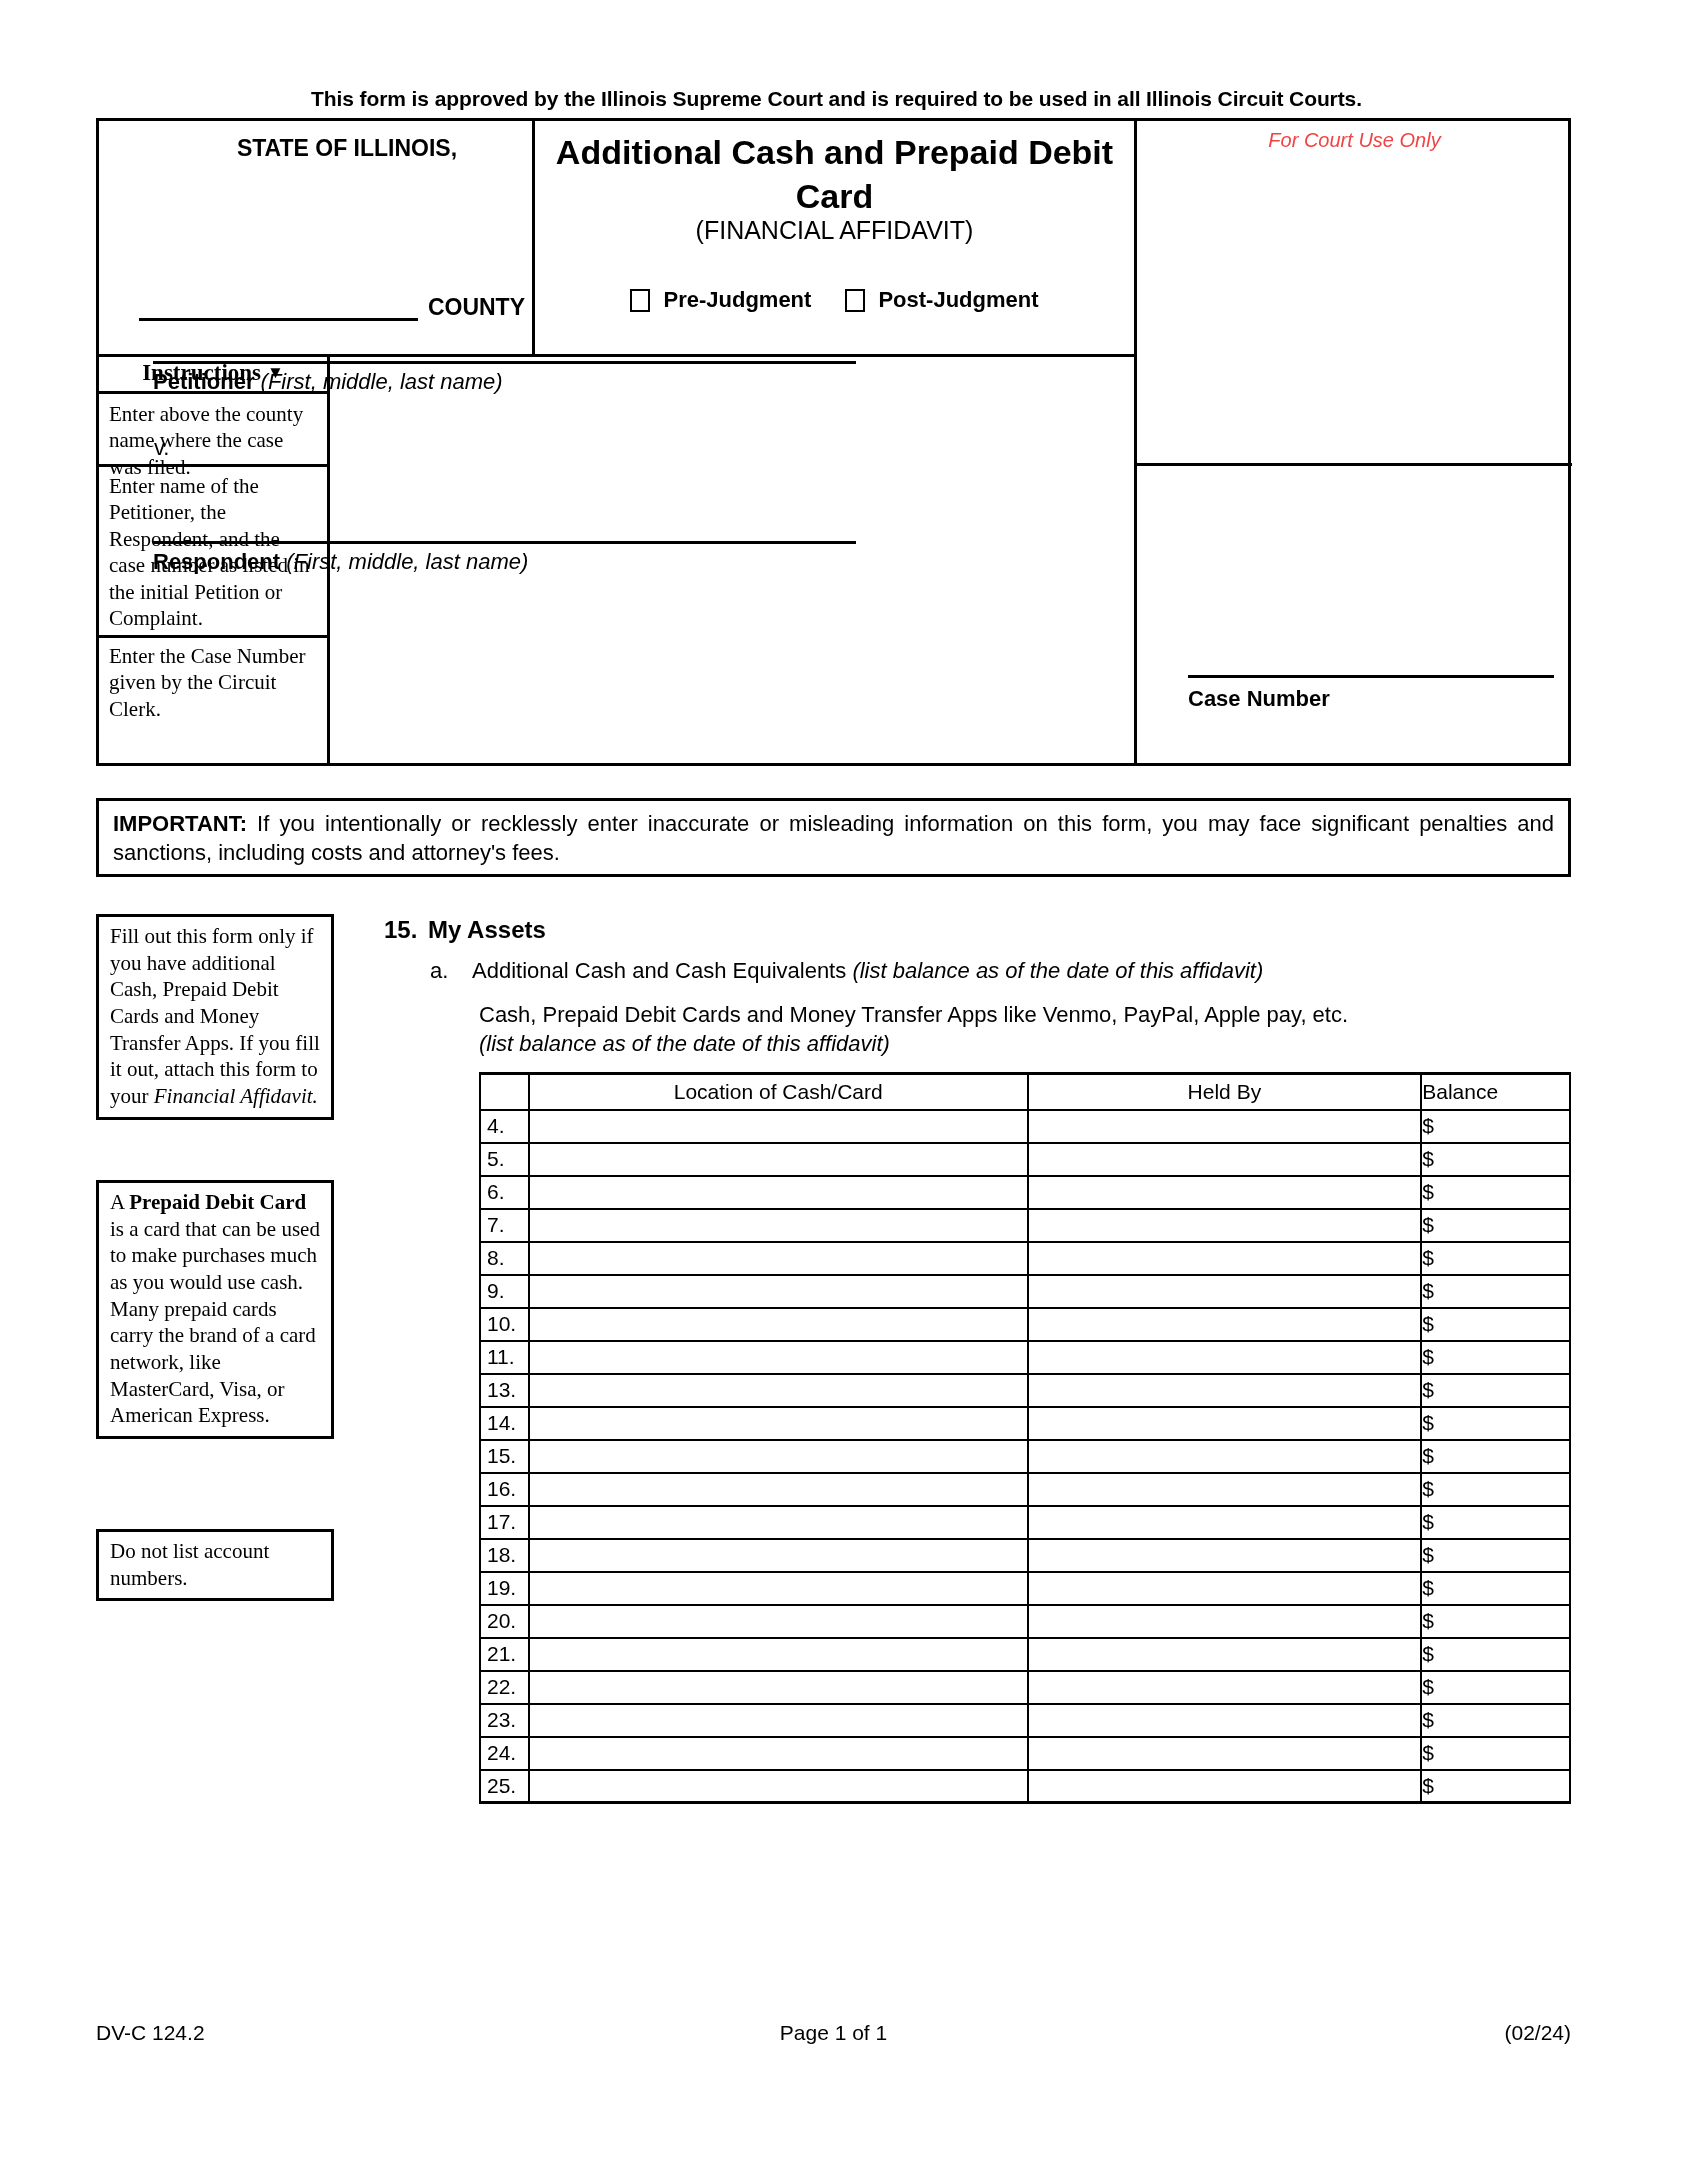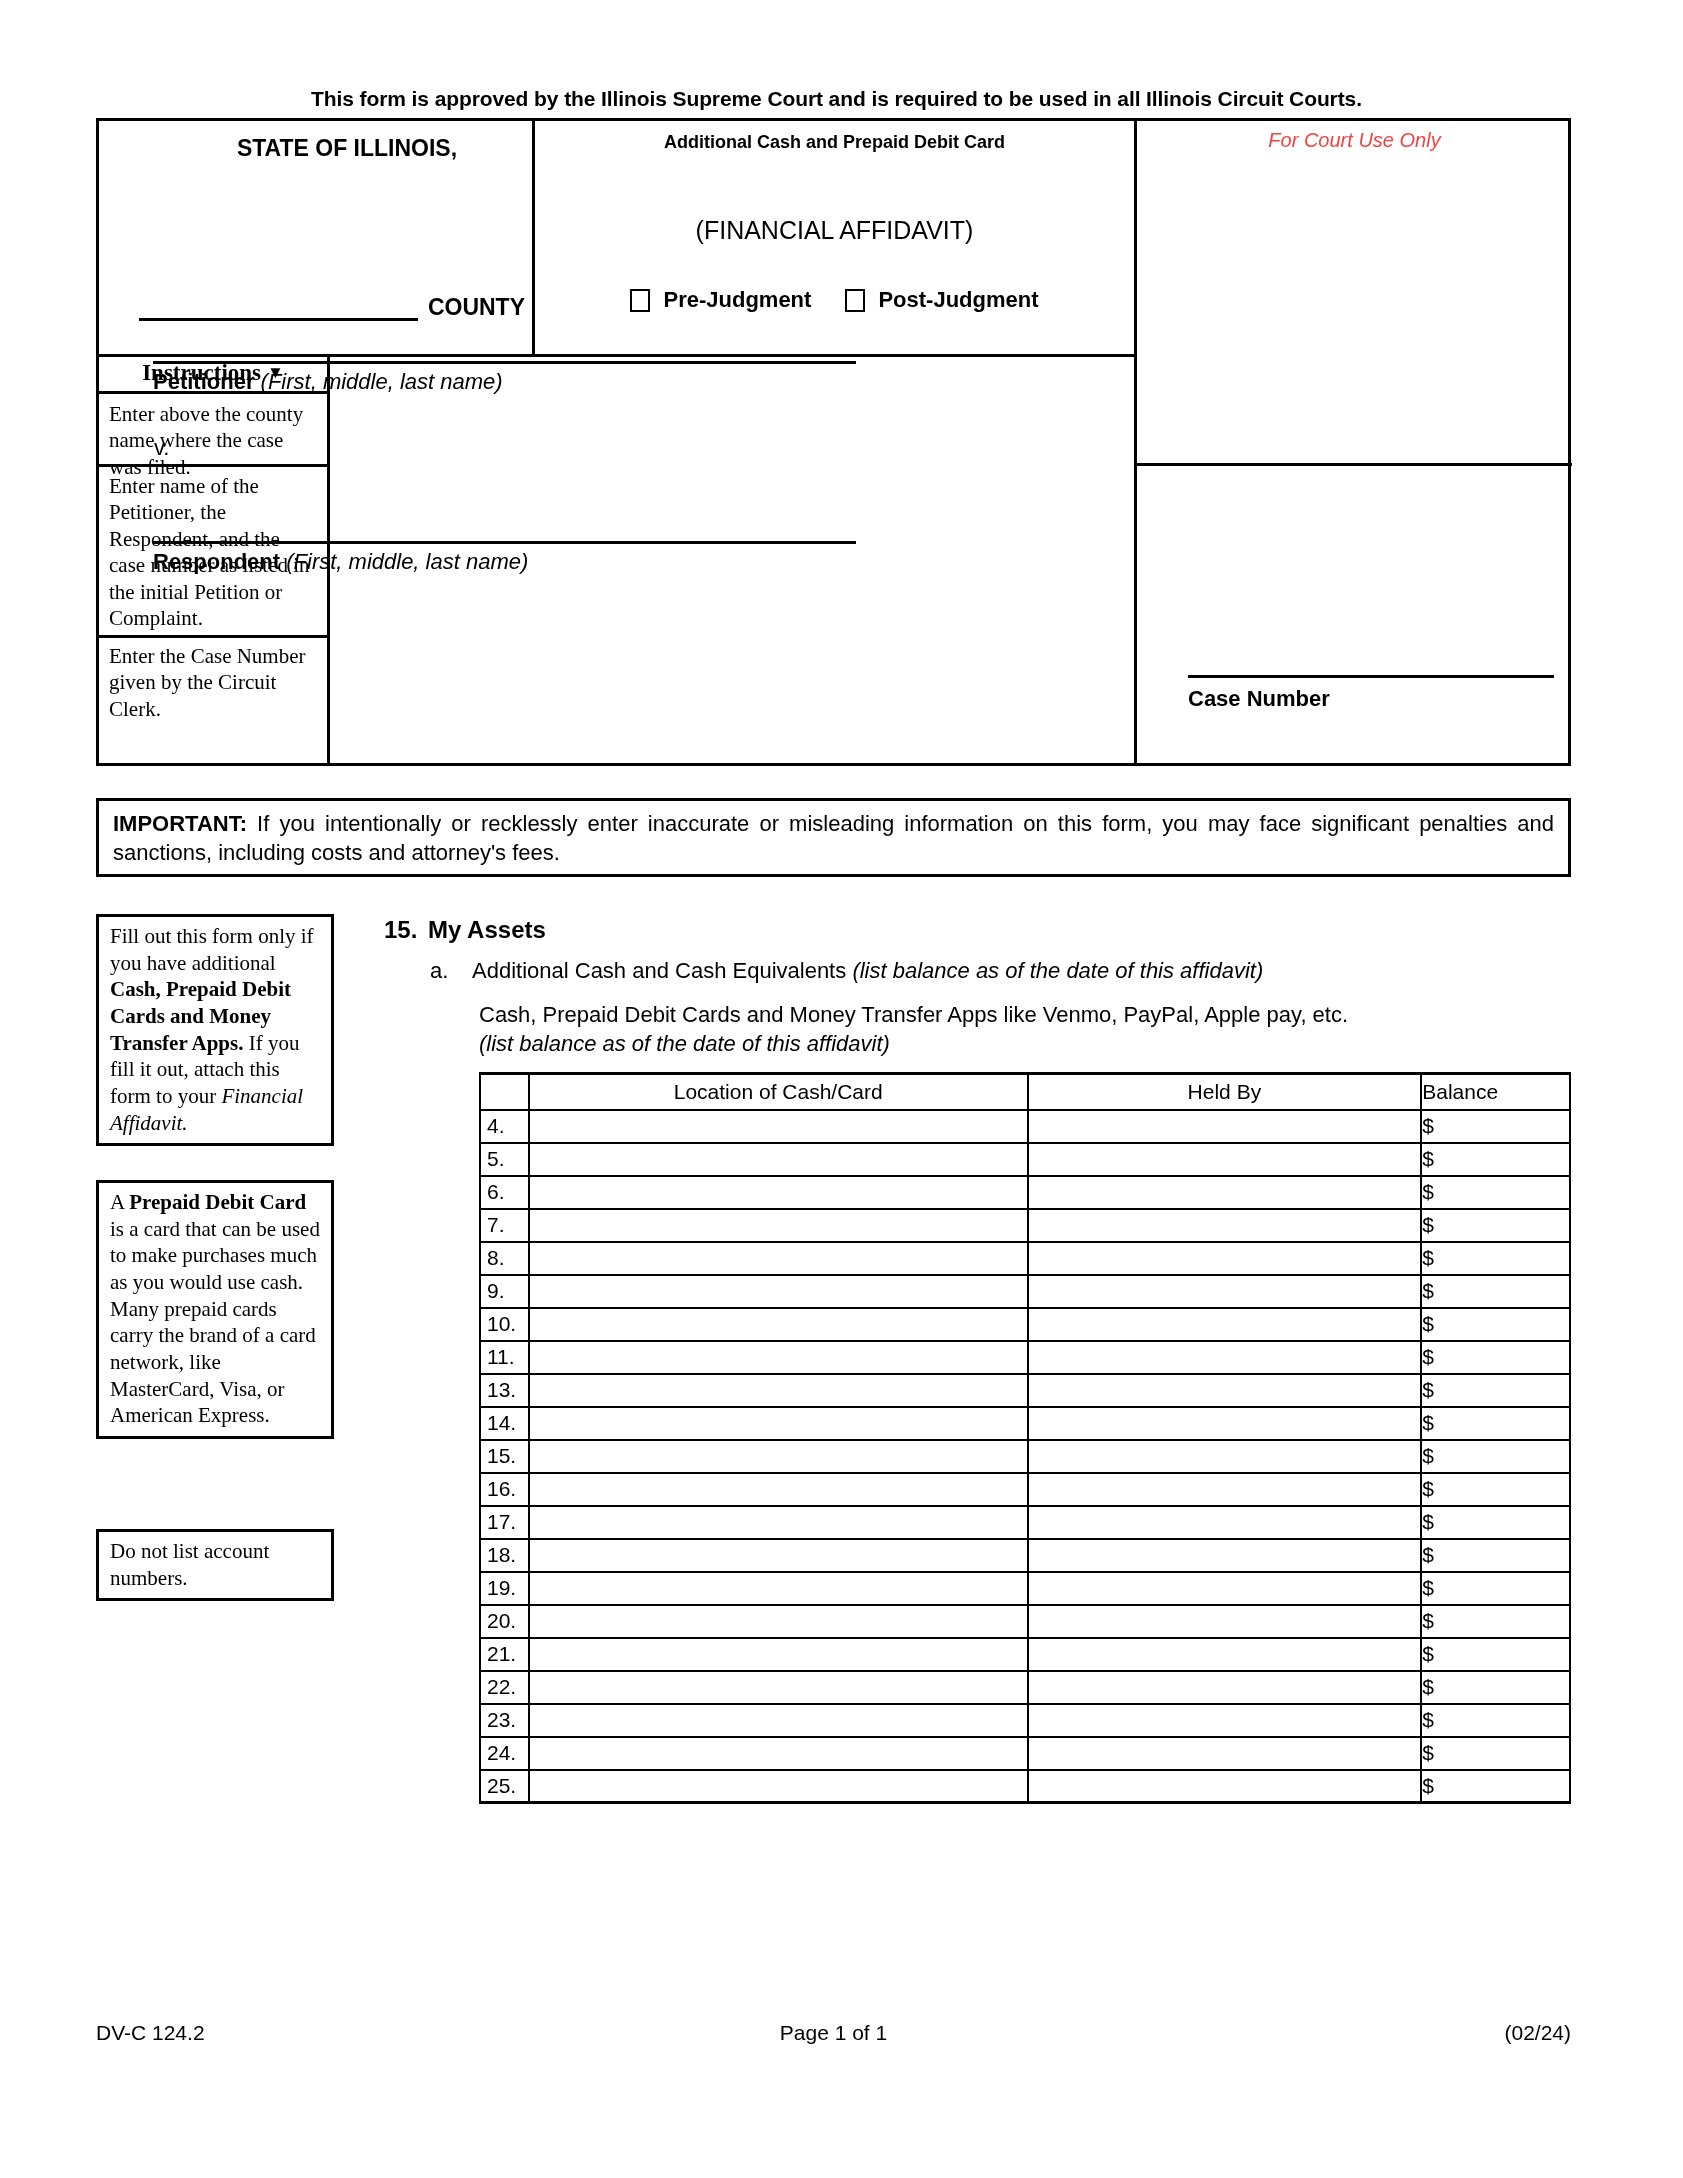--- a/index.html
+++ b/index.html
@@ -76,21 +76,21 @@
     border-bottom: 3px solid #000;
     height: 26px;
     margin-right: 10px;
   }
   .county-label { font-size: 23px; font-weight: bold; white-space: nowrap; }
 
   
   .form-title {
     position: absolute; left: 436px; top: 10px; width: 599px;
     text-align: center;
-    font-size: 18px; font-weight: bold;
+    font-size: 34px; font-weight: bold;
     line-height: 1.28;
     padding: 0 18px;
   }
   .form-subtitle {
     position: absolute; left: 436px; top: 95px; width: 599px;
     text-align: center;
     font-size: 25px; font-weight: normal;
   }
   .judgment-row {
     position: absolute; left: 436px; top: 166px; width: 599px;
@@ -318,21 +318,21 @@
     <div class="resp-label">
       <span class="bold">Respondent</span>
       <span class="ital">(First, middle, last name)</span>
     </div>
   </div>
 
   <div class="important-box">
     <span class="bold">IMPORTANT:</span><span> If you intentionally or recklessly enter inaccurate or misleading information on this form, you may face significant penalties and sanctions, including costs and attorney's fees.</span>
   </div>
 
-  <div class="info-box info-1"><span>Fill out this form only if you have additional </span><span style="font-weight: bold;">Cash, Prepaid Debit Cards and Money Transfer Apps.</span><span>  If you fill it out, attach this form to your </span><span style="font-style: italic;">Financial Affidavit.</span></div>
+  <div class="info-box info-1"><span>Fill out this form only if you have additional </span><span style="font-weight: normal;">Cash, Prepaid Debit Cards and Money Transfer Apps.</span><span>  If you fill it out, attach this form to your </span><span style="font-style: italic;">Financial Affidavit.</span></div>
   <div class="info-box info-2"><span>A </span><span style="font-weight: bold;">Prepaid Debit Card</span><span> is a card that can be used to make purchases much as you would use cash. Many prepaid cards carry the brand of a card network, like MasterCard, Visa, or American Express.</span></div>
   <div class="info-box info-3"><span>Do not list account numbers.</span></div>
 
   <div class="assets-head">
     <span class="num">15.</span><span>My Assets</span>
   </div>
 
   <div class="assets-a">
     <span class="lt">a.</span><span>Additional Cash and Cash Equivalents</span>
     <span class="ital">(list balance as of the date of this affidavit)</span>

